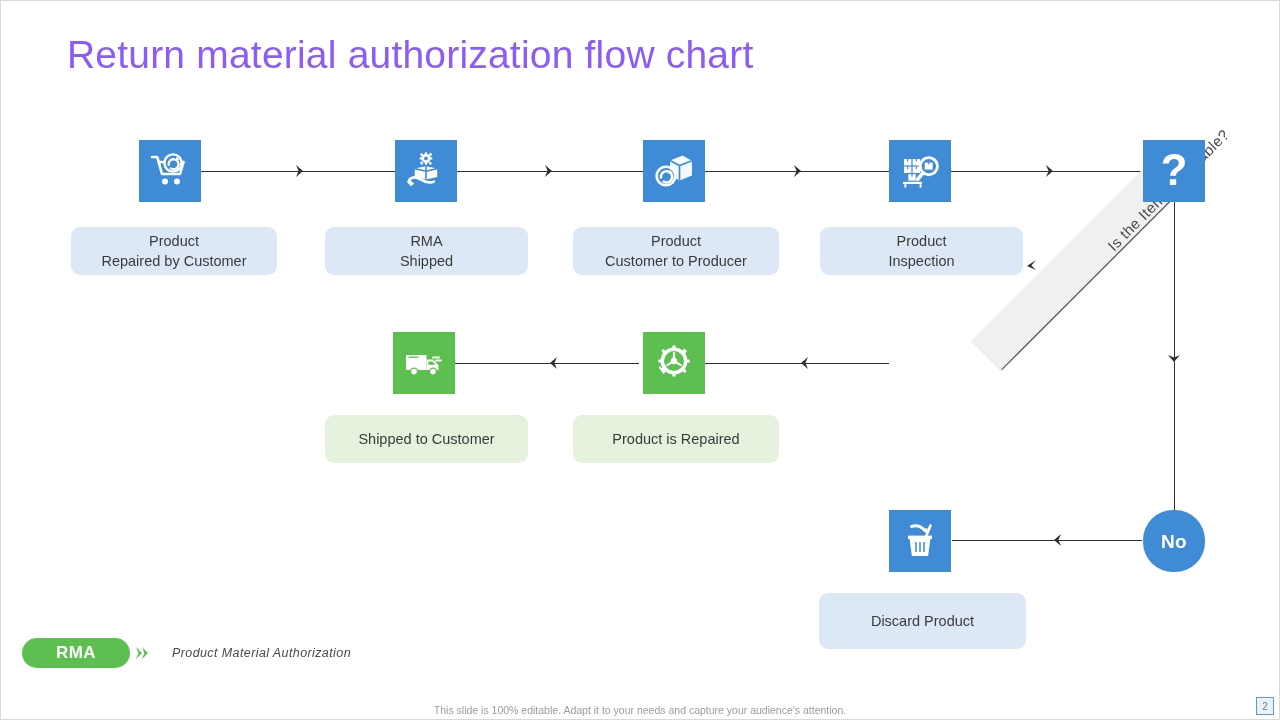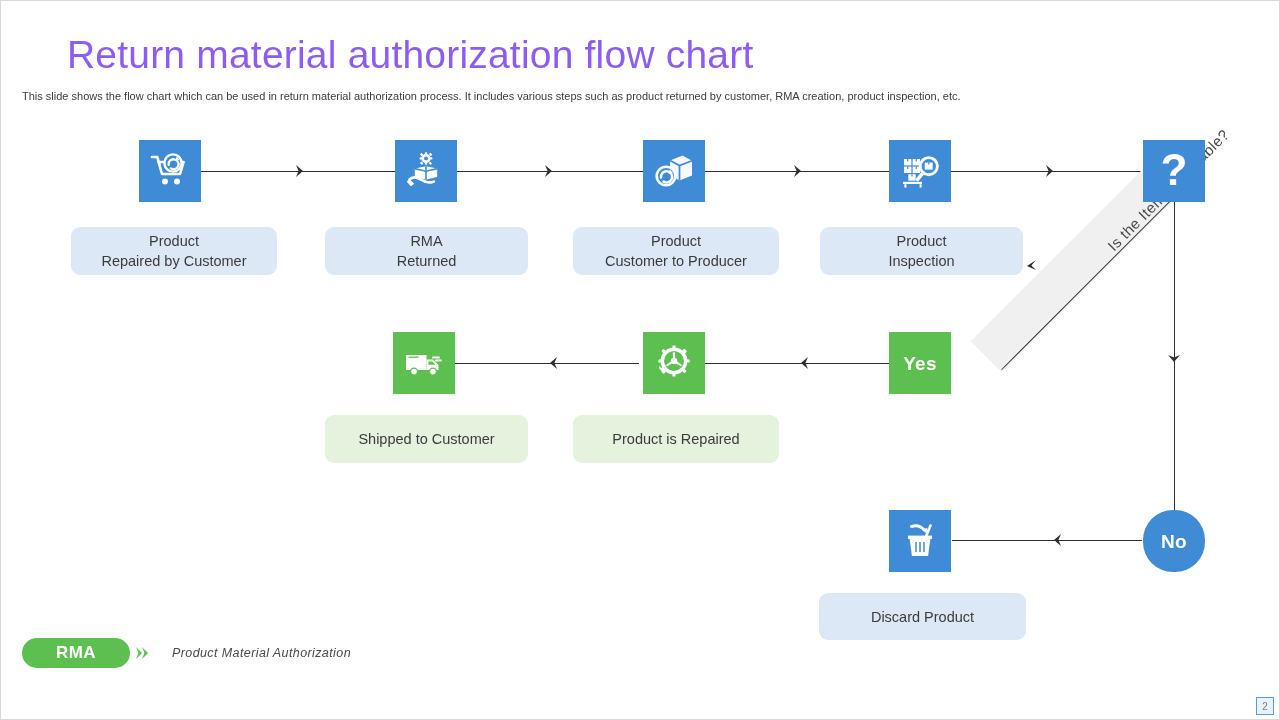--- a/index.html
+++ b/index.html
@@ -120,21 +120,20 @@
     font-size:10px;color:#6f7f8f;
     box-sizing:border-box;
   }
 </style>
 </head>
 <body>
 
 <div id="slide">
 
   <div id="title">Return material authorization flow chart</div>
-  <div id="subtitle">This slide shows the flow chart which can be used in return material authorization process. It includes various steps such as product returned by customer, RMA creation, product inspection, etc.</div>
 
   <div class="hline" style="left:200px;top:170px;width:222px;"></div>
   <div class="chev" style="left:291px;top:162px;">
     <svg width="16" height="16" viewBox="0 0 16 16">
         <path d="M4 2 L11 8 L4 14 L6.6 8 Z" fill="#2f2f2f"></path>
       </svg>
   </div>
 
   <div class="hline" style="left:450px;top:170px;width:222px;"></div>
   <div class="chev" style="left:540px;top:162px;">
@@ -240,21 +239,21 @@
 
   <div class="pill blue" style="left:70px;top:226px;width:206px;height:48px;">
     <span>
       <span>Product</span><br>
       <span>Repaired by Customer</span>
     </span>
   </div>
   <div class="pill blue" style="left:324px;top:226px;width:203px;height:48px;">
     <span>
       <span>RMA</span><br>
-      <span>Returned</span>
+      <span>Shipped</span>
     </span>
   </div>
   <div class="pill blue" style="left:572px;top:226px;width:206px;height:48px;">
     <span>
       <span>Product</span><br>
       <span>Customer to Producer</span>
     </span>
   </div>
   <div class="pill blue" style="left:819px;top:226px;width:203px;height:48px;">
     <span>
@@ -308,23 +307,20 @@
       <circle cx="21" cy="19" r="3.2" fill="#fff"></circle>
       <g stroke="#fff" stroke-width="2.2" stroke-linecap="round">
         <path d="M21 15.8 V11.2"></path>
         <path d="M18.3 20.6 L14.3 23.2"></path>
         <path d="M23.7 20.6 L27.7 23.2"></path>
       </g>
       <path d="M8.5 30.5 l4.2 -4.2 a3.6 3.6 0 0 0 -4.6 -4.6 l2.4 2.4 l-2 2 l-2.4 -2.4 a3.6 3.6 0 0 0 4.6 4.6 z" fill="#fff"></path>
     </svg>
   </div>
 
-  <div class="tile green" style="left:888px;top:331px;">
-    <span class="yn">Yes</span>
-  </div>
 
   <div class="pill green" style="left:572px;top:414px;width:206px;height:48px;">Product is Repaired</div>
   <div class="pill green" style="left:324px;top:414px;width:203px;height:48px;">Shipped to Customer</div>
 
   <div class="vline" style="left:1173px;top:201px;height:308px;"></div>
   <div class="chev" style="left:1165px;top:350px;">
     <svg width="16" height="16" viewBox="0 0 16 16">
         <path d="M2 4 L8 11 L14 4 L8 6.6 Z" fill="#2f2f2f"></path>
       </svg>
   </div>
@@ -346,28 +342,29 @@
       <path d="M12.5 6.5 q7.5 -2.4 12.8 3.6" stroke="#fff" stroke-width="3" fill="none" stroke-linecap="round"></path>
       <path d="M27.4 13.6 l-4.3 -4 l5.3 -1.5 z" fill="#fff"></path>
       <path d="M31.5 5.5 L27 16.5" stroke="#fff" stroke-width="2.6" stroke-linecap="round"></path>
     </svg>
   </div>
 
   <div class="tile blue" style="left:1142px;top:509px;border-radius:30px;">
     <span class="yn">No</span>
   </div>
 
-  <div class="pill blue" style="left:818px;top:592px;width:207px;height:47px;">Discard Product</div>
+  <div class="pill blue" style="left:818px;top:592px;width:207px;height:56px;">Discard Product</div>
 
   <div id="legend">
     <div id="legend-pill">RMA</div>
     <div id="legend-chev">
       <svg width="20" height="16" viewBox="0 0 20 16">
           <path d="M3 2 L9 8 L3 14 L5.4 8 Z" fill="#5dbf50"></path>
           <path d="M9 2 L15 8 L9 14 L11.4 8 Z" fill="#5dbf50"></path>
         </svg>
     </div>
     <div id="legend-text">Product Material Authorization</div>
   </div>
 
+  <div id="footer">This slide is 100% editable. Adapt it to your needs and capture your audience's attention.</div>
   <div id="pagenum">2</div>
 
 </div>
 
 </body></html>

